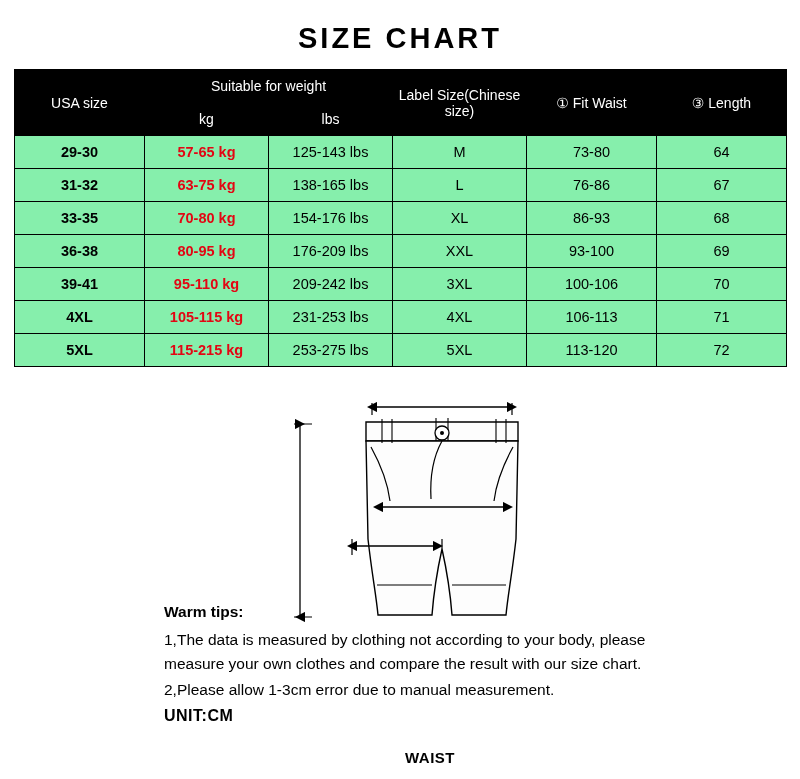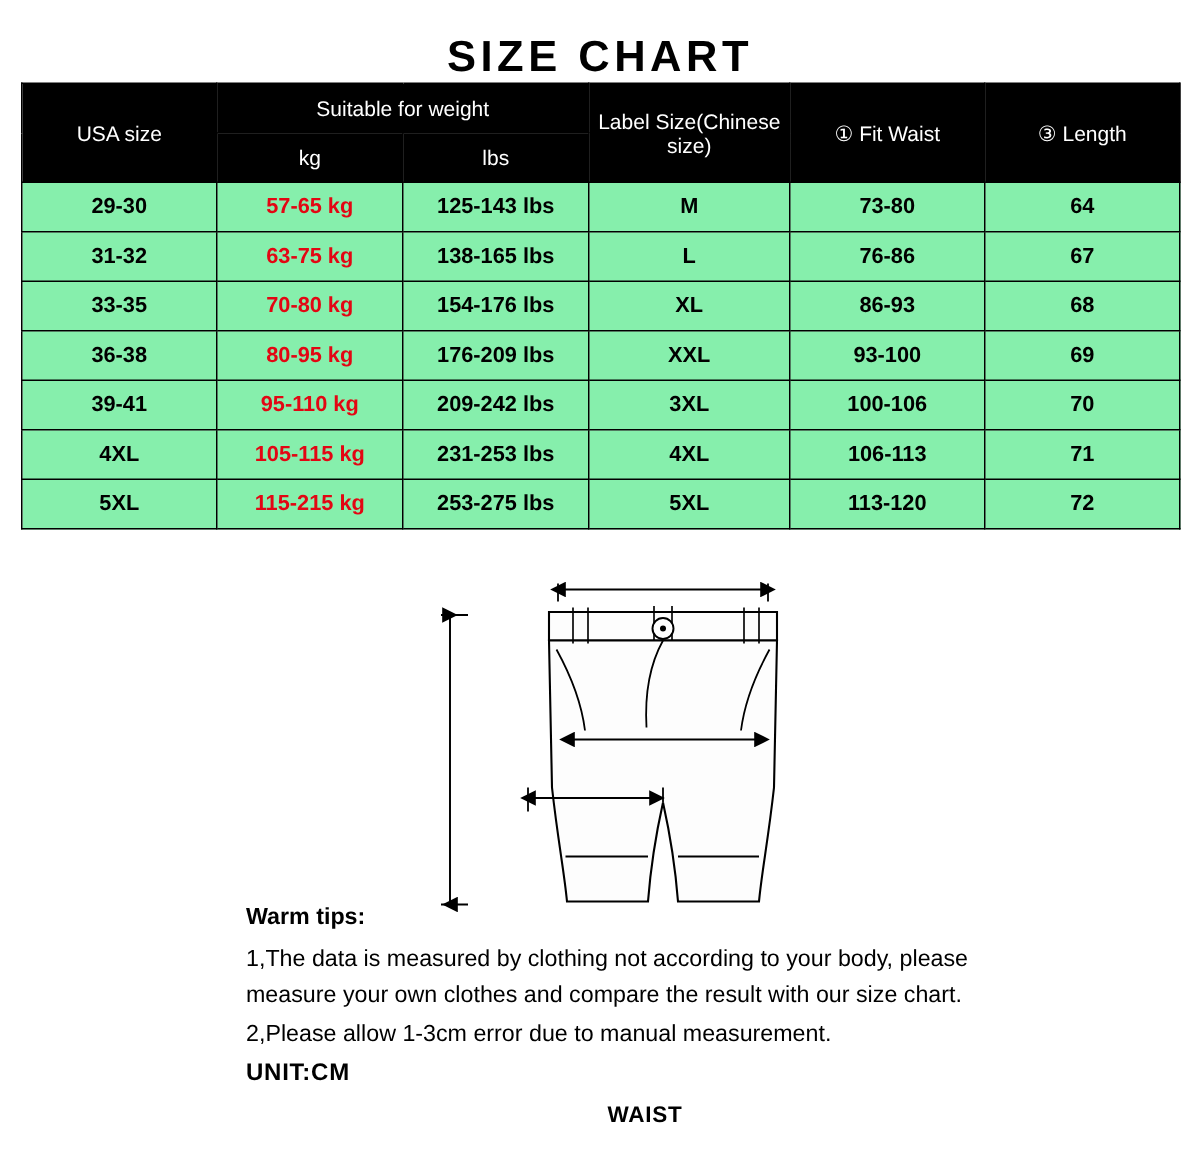--- a/index.html
+++ b/index.html
@@ -16,20 +16,21 @@
     overflow: hidden;
   }
 
   
   .title {
     text-align: center;
     font-size: 29px;
     font-weight: bold;
     letter-spacing: 3px;
     padding-top: 22px;
+    padding-bottom: 14px;
   }
 
   
   .table-wrap {
     padding: 0 14px;
   }
   table.size-chart {
     width: 772px;
     border-collapse: collapse;
     table-layout: fixed;
@@ -55,21 +56,21 @@
     height: 30px;
     font-size: 14.5px;
     font-weight: bold;
     background: #86efac;
   }
   tbody td.kg {
     color: #e30613;
     font-weight: bold;
   }
   tbody td.plain {
-    font-weight: bold;
+    font-weight: normal;
   }
 
   
   col.c-usa   { width: 130px; }
   col.c-kg    { width: 124px; }
   col.c-lbs   { width: 124px; }
   col.c-label { width: 134px; }
   col.c-waist { width: 130px; }
   col.c-len   { width: 130px; }
 

